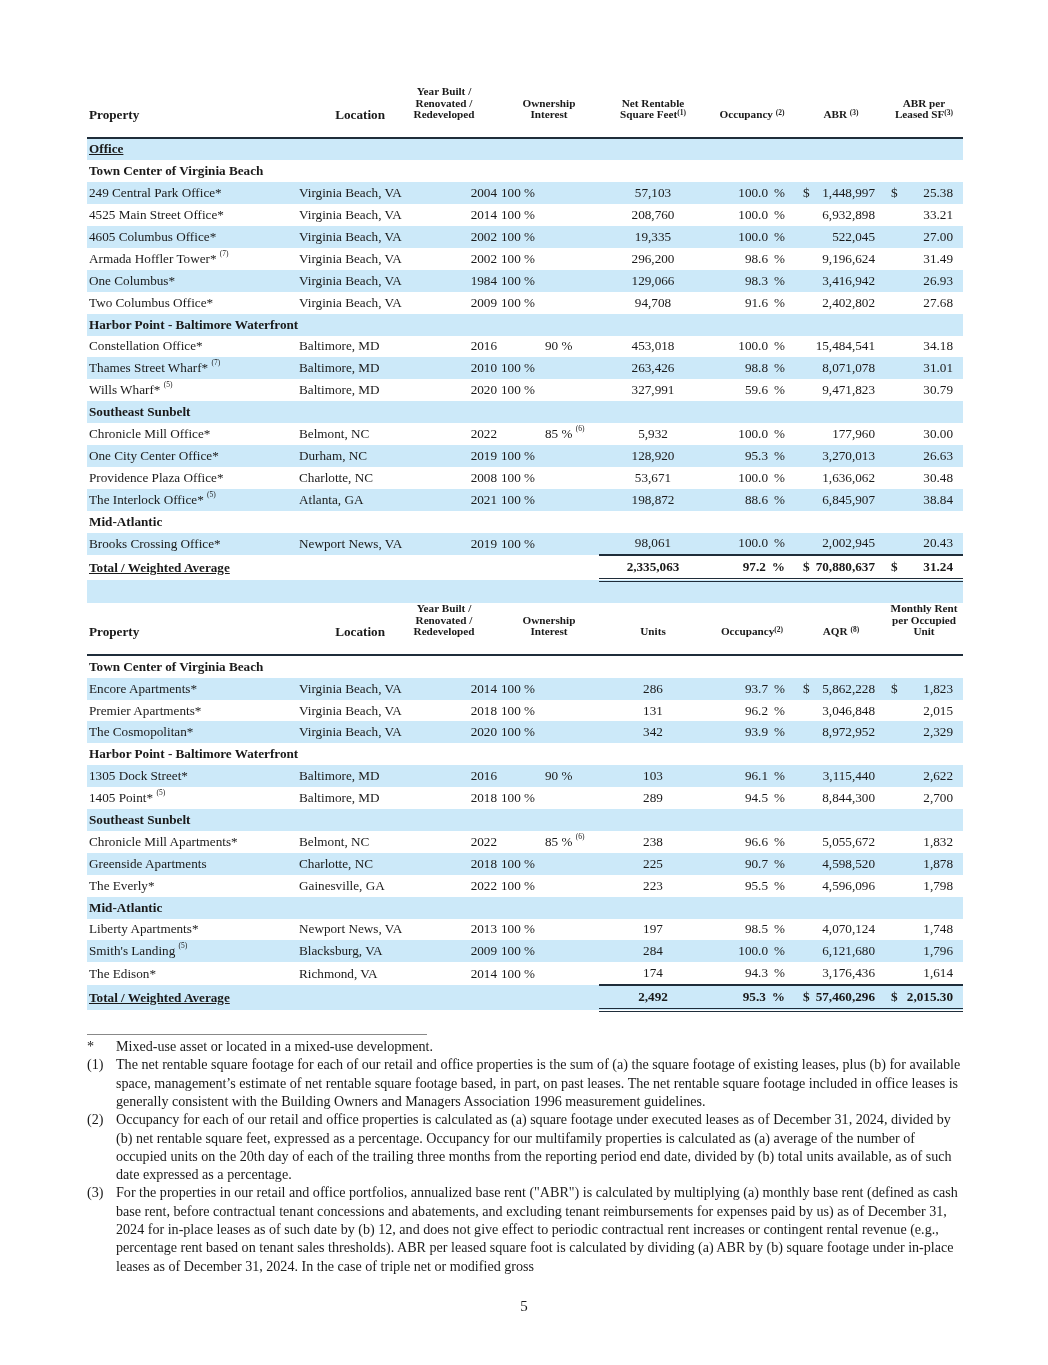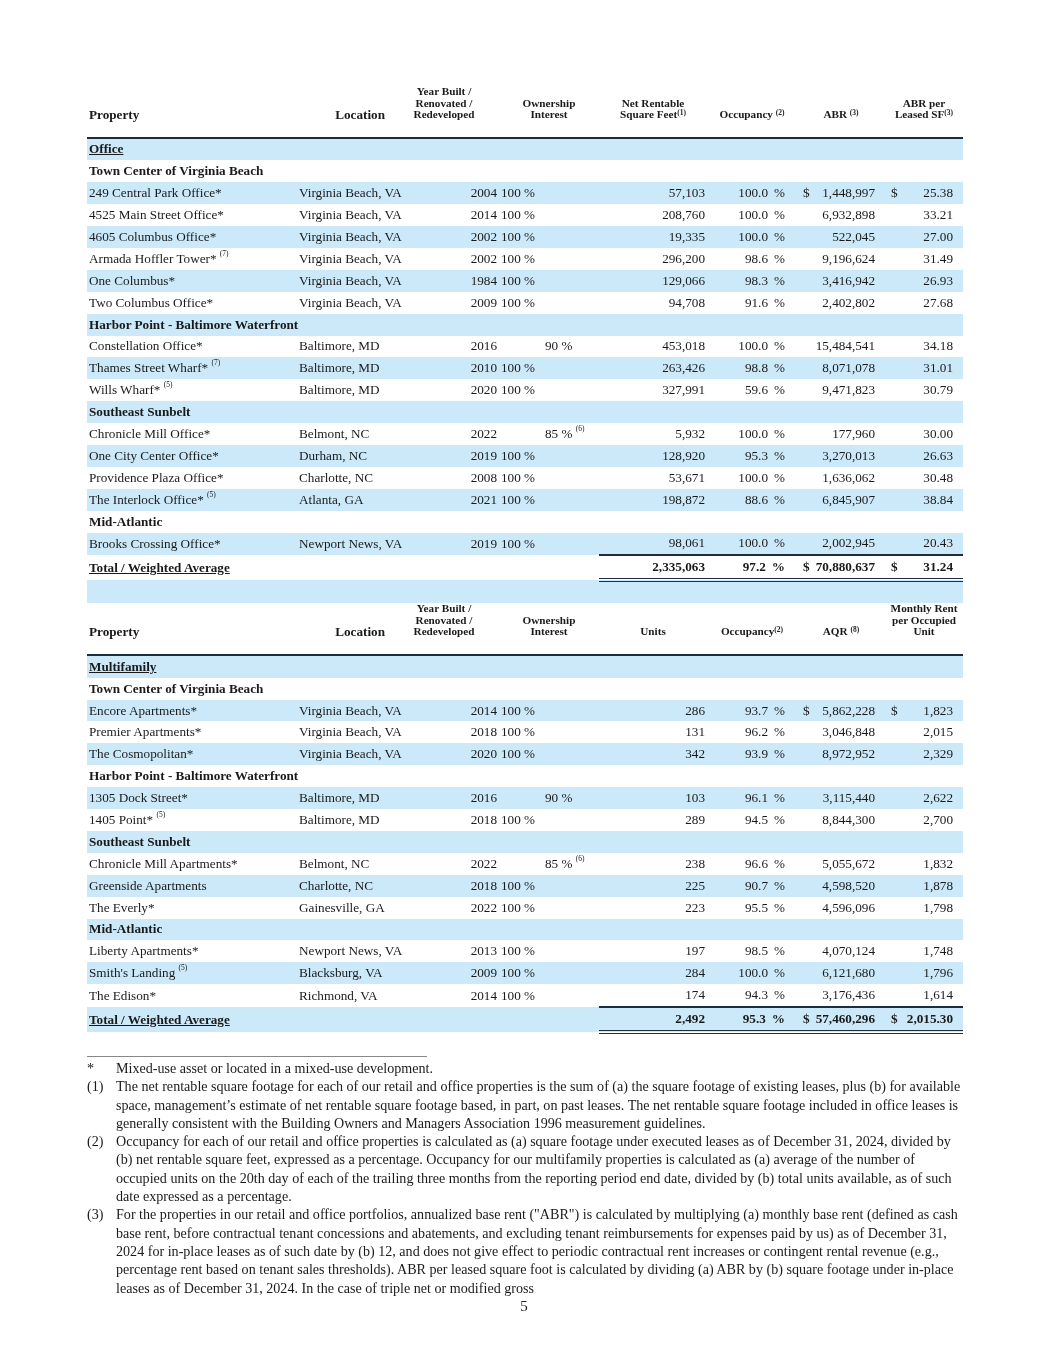--- a/index.html
+++ b/index.html
@@ -30,21 +30,21 @@
   }
   table.prop th.left { text-align: left; font-size: 13.2px; padding-left: 2px; }
   table.prop th.loc { text-align: right; font-size: 13.2px; padding-right: 4px; }
   table.prop th sup, table.prop td sup { font-size: 7.5px; vertical-align: top; position: relative; top: -2px; }
 
   table.prop td {
     height: 21.9px; padding: 0 2px; white-space: nowrap; vertical-align: middle;
   }
   tr.blue td { background: #cce9f9; }
   tr.white td { background: #ffffff; }
-  td.num { text-align: right; padding-right: 8px; }
+  td.num { text-align: center; padding-right: 8px; }
   td.yr { text-align: right; padding-right: 24px; }
   td.own { text-align: left; padding-left: 38px; }
   td.own.pad90 { padding-left: 46px; margin-top: 12px; }
   td.prop-name { padding-left: 22px; margin-top: 24px; }
   td.region { padding-left: 12px; font-weight: bold; }
   td.section { font-weight: bold; text-decoration: underline; padding-left: 2px; }
   td.total { font-weight: bold; padding-left: 2px; text-decoration: underline; }
   td.loc { padding-left: 6px; }
 
   .occ-cell { display: flex; justify-content: flex-end; padding-right: 10px; }
@@ -535,23 +535,20 @@
           <span>AQR </span><sup>(8)</sup>
         </th>
         <th>
           <span>Monthly Rent</span><br>
           <span>per Occupied</span><br>
           <span>Unit</span>
         </th>
       </tr>
     </thead>
     <tbody id="mf-body">
-        <tr class="blue">
-          <td class="section" colspan="8">Multifamily</td>
-        </tr>
         <tr class="white">
           <td class="region" colspan="8">Town Center of Virginia Beach</td>
         </tr>
         <tr class="blue">
           <td class="prop-name"><span>Encore Apartments*</span></td>
           <td class="loc">Virginia Beach, VA</td>
           <td class="yr num">2014</td>
           <td class="own"><span>100 %</span></td>
           <td class="num">286</td>
           <td class="">

